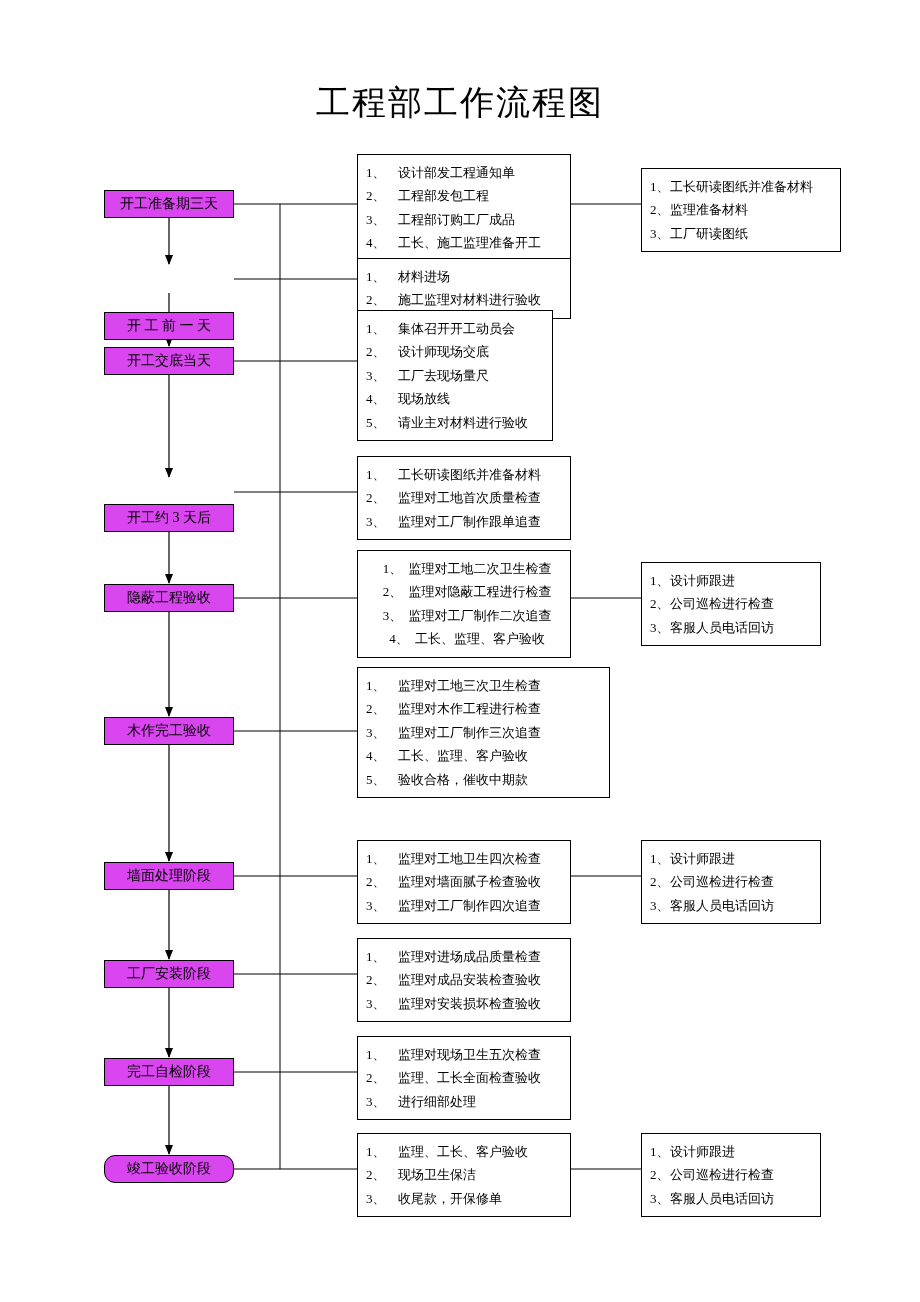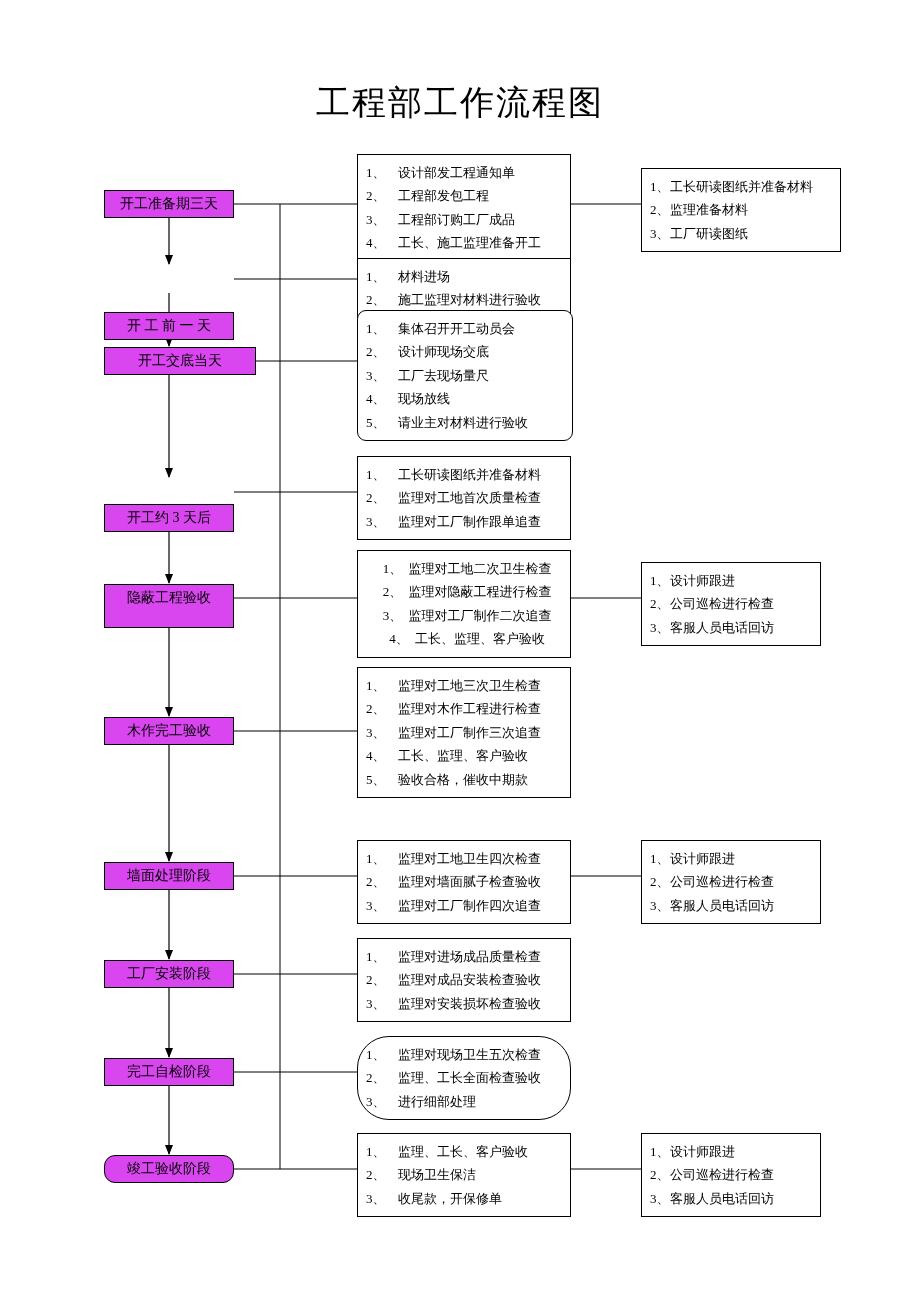--- a/index.html
+++ b/index.html
@@ -101,27 +101,27 @@
   <line x1="571" y1="876" x2="641" y2="876" stroke="#000" stroke-width="1"></line>
   <line x1="571" y1="1169" x2="641" y2="1169" stroke="#000" stroke-width="1"></line>
 </svg>
 
 <div class="stage-box" style="left:104px; top:190px; width:130px; height:28px;">
     <span>开工准备期三天</span>
   </div>
 <div class="stage-box" style="left:104px; top:265px; width:130px; height:28px;margin-top:47px;">
     <span>开 工 前 一 天</span>
   </div>
-<div class="stage-box" style="left:104px; top:347px; width:152px; height:28px;">
+<div class="stage-box" style="left:104px; top:347px; width:130px; height:28px;">
     <span>开工交底当天</span>
   </div>
 <div class="stage-box" style="left:104px; top:504px; width:130px; height:28px;">
     <span>开工约 3 天后</span>
   </div>
-<div class="stage-box" style="left:104px; top:584px; width:130px; height:44px;">
+<div class="stage-box" style="left:104px; top:584px; width:130px; height:28px;">
     <span>隐蔽工程验收</span>
   </div>
 <div class="stage-box" style="left:104px; top:717px; width:130px; height:28px;">
     <span>木作完工验收</span>
   </div>
 <div class="stage-box" style="left:104px; top:862px; width:130px; height:28px;">
     <span>墙面处理阶段</span>
   </div>
 <div class="stage-box" style="left:104px; top:960px; width:130px; height:28px;">
     <span>工厂安装阶段</span>
@@ -140,21 +140,21 @@
       <li><span class="num">3、</span><span>工程部订购工厂成品</span></li>
       <li><span class="num">4、</span><span>工长、施工监理准备开工</span></li>
     </ol>
   </div>
 <div class="detail-box" style="left:357px; top:258px; width:214px;">
     <ol>
       <li><span class="num">1、</span><span>材料进场</span></li>
       <li><span class="num">2、</span><span>施工监理对材料进行验收</span></li>
     </ol>
   </div>
-<div class="detail-box" style="left:357px; top:310px; width:216px;border-radius:9px;">
+<div class="detail-box" style="left:357px; top:310px; width:196px;">
     <ol>
       <li><span class="num">1、</span><span>集体召开开工动员会</span></li>
       <li><span class="num">2、</span><span>设计师现场交底</span></li>
       <li><span class="num">3、</span><span>工厂去现场量尺</span></li>
       <li><span class="num">4、</span><span>现场放线</span></li>
       <li><span class="num">5、</span><span>请业主对材料进行验收</span></li>
     </ol>
   </div>
 <div class="detail-box" style="left:357px; top:456px; width:214px;">
     <ol>
@@ -164,21 +164,21 @@
     </ol>
   </div>
 <div class="detail-box" style="left:357px; top:550px; width:214px;text-align:center;">
     <ol>
       <li><span class="num">1、</span><span>监理对工地二次卫生检查</span></li>
       <li><span class="num">2、</span><span>监理对隐蔽工程进行检查</span></li>
       <li><span class="num">3、</span><span>监理对工厂制作二次追查</span></li>
       <li><span class="num">4、</span><span>工长、监理、客户验收</span></li>
     </ol>
   </div>
-<div class="detail-box" style="left:357px; top:667px; width:214px;">
+<div class="detail-box" style="left:357px; top:667px; width:253px;">
     <ol>
       <li><span class="num">1、</span><span>监理对工地三次卫生检查</span></li>
       <li><span class="num">2、</span><span>监理对木作工程进行检查</span></li>
       <li><span class="num">3、</span><span>监理对工厂制作三次追查</span></li>
       <li><span class="num">4、</span><span>工长、监理、客户验收</span></li>
       <li><span class="num">5、</span><span>验收合格，催收中期款</span></li>
     </ol>
   </div>
 <div class="detail-box" style="left:357px; top:840px; width:214px;">
     <ol>
@@ -187,21 +187,21 @@
       <li><span class="num">3、</span><span>监理对工厂制作四次追查</span></li>
     </ol>
   </div>
 <div class="detail-box" style="left:357px; top:938px; width:214px;">
     <ol>
       <li><span class="num">1、</span><span>监理对进场成品质量检查</span></li>
       <li><span class="num">2、</span><span>监理对成品安装检查验收</span></li>
       <li><span class="num">3、</span><span>监理对安装损坏检查验收</span></li>
     </ol>
   </div>
-<div class="detail-box" style="left:357px; top:1036px; width:214px;border-radius:32px;">
+<div class="detail-box" style="left:357px; top:1036px; width:214px;">
     <ol>
       <li><span class="num">1、</span><span>监理对现场卫生五次检查</span></li>
       <li><span class="num">2、</span><span>监理、工长全面检查验收</span></li>
       <li><span class="num">3、</span><span>进行细部处理</span></li>
     </ol>
   </div>
 <div class="detail-box" style="left:357px; top:1133px; width:214px;">
     <ol>
       <li><span class="num">1、</span><span>监理、工长、客户验收</span></li>
       <li><span class="num">2、</span><span>现场卫生保洁</span></li>

